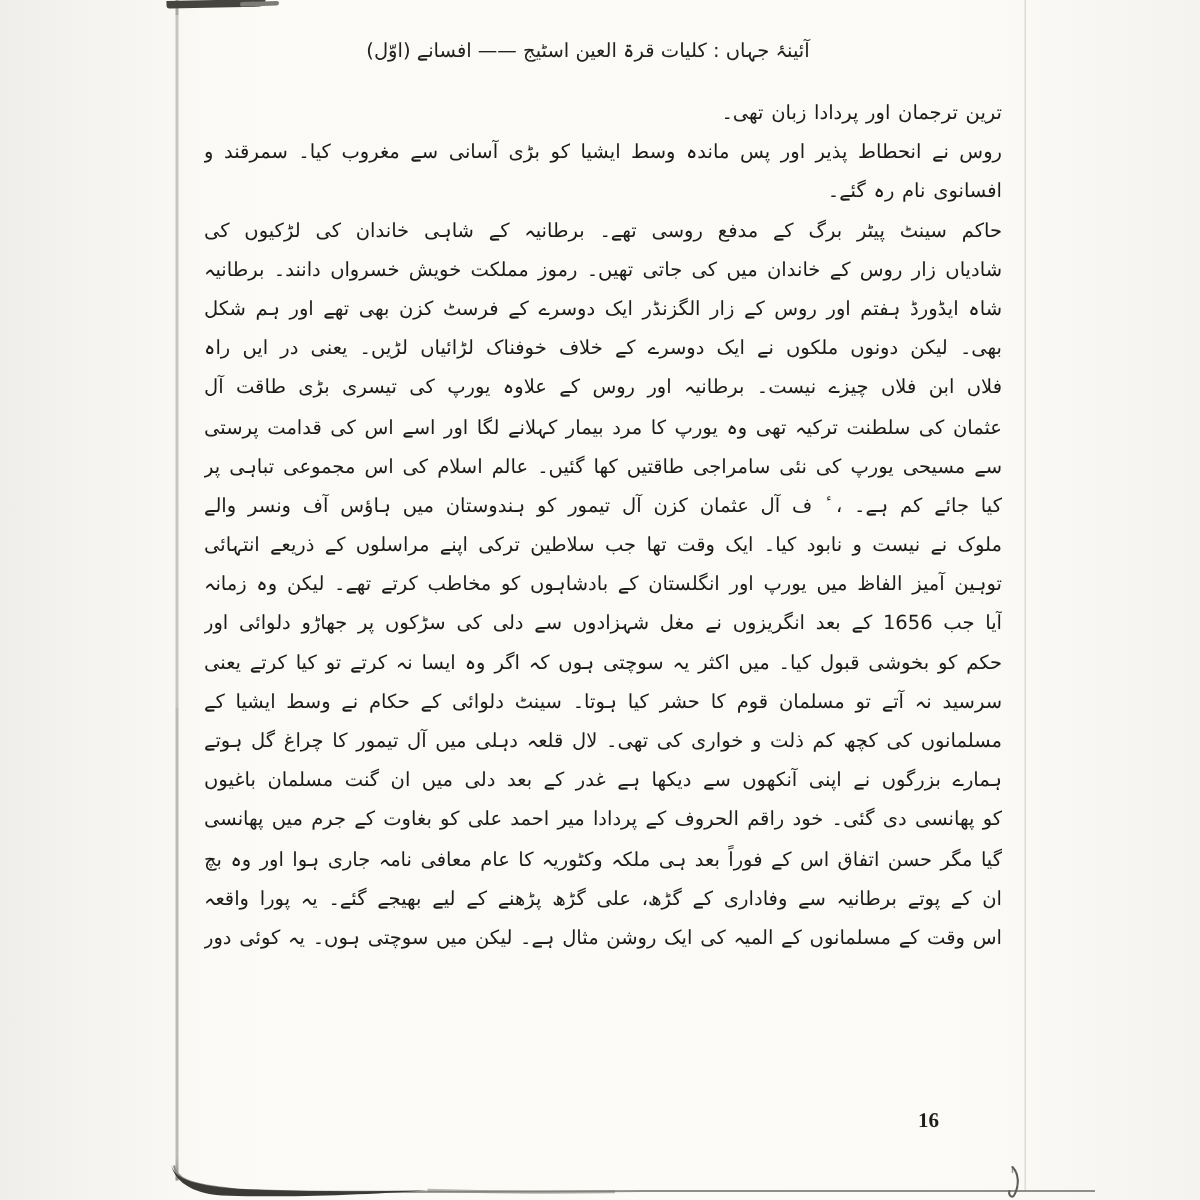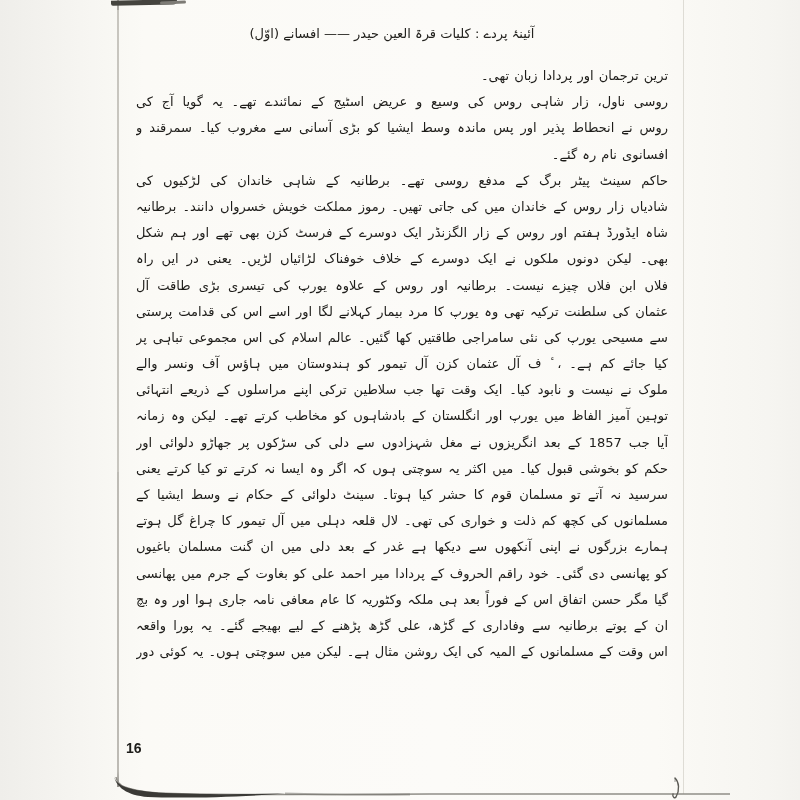--- a/index.html
+++ b/index.html
@@ -67,58 +67,57 @@
     color: #1d1c19;
     text-align: justify;
     text-align-last: justify;
     word-spacing: 1px;
   }
   .line.end {
     text-align-last: right;
   }
   .page-number {
     position: absolute; left: 126px; top: 740px; width: 500px;
-    text-align: left;
-    font-family: Liberation Sans, sans-serif;
+    text-align: right;
+    font-family: Liberation Serif, serif;
     font-weight: bold;
     font-size: 14px;
     color: #1d1c19;
   }
   .swoosh-bottom { position: absolute; left: 30px; top: 776px; }
   .hook-mark { position: absolute; left: 666px; top: 776px; }
 </style>
 </head>
 <body>
 
 <div class="scan">
 
   <div class="edge-left"></div>
   <div class="edge-right"></div>
 
   <div class="smudge-top"></div>
   <div class="smudge-top-2"></div>
 
-  <div class="running-header">آئینۂ پردے : کلیات قرۃ العین حیدر —— افسانے (اوّل)</div>
+  <div class="running-header">آئینۂ جہاں : کلیات قرۃ العین اسٹیج —— افسانے (اوّل)</div>
 
   <div class="body-text">
       <div class="line end" dir="rtl">ترین ترجمان اور پردادا زبان تھی۔</div>
-      <div class="line" dir="rtl">روسی ناول، زار شاہی روس کی وسیع و عریض اسٹیج کے نمائندے تھے۔ یہ گویا آج کی</div>
       <div class="line" dir="rtl">روس نے انحطاط پذیر اور پس ماندہ وسط ایشیا کو بڑی آسانی سے مغروب کیا۔ سمرقند و بخارا محض</div>
       <div class="line end" dir="rtl">افسانوی نام رہ گئے۔</div>
       <div class="line" dir="rtl">حاکم سینٹ پیٹر برگ کے مدفع روسی تھے۔ برطانیہ کے شاہی خاندان کی لڑکیوں کی</div>
       <div class="line" dir="rtl">شادیاں زار روس کے خاندان میں کی جاتی تھیں۔ رموز مملکت خویش خسرواں دانند۔ برطانیہ کے</div>
       <div class="line" dir="rtl">شاہ ایڈورڈ ہفتم اور روس کے زار الگزنڈر ایک دوسرے کے فرسٹ کزن بھی تھے اور ہم شکل</div>
       <div class="line" dir="rtl">بھی۔ لیکن دونوں ملکوں نے ایک دوسرے کے خلاف خوفناک لڑائیاں لڑیں۔ یعنی در ایں راہ</div>
       <div class="line" dir="rtl">فلاں ابن فلاں چیزے نیست۔ برطانیہ اور روس کے علاوہ یورپ کی تیسری بڑی طاقت آل</div>
       <div class="line" dir="rtl">عثمان کی سلطنت ترکیہ تھی وہ یورپ کا مرد بیمار کہلانے لگا اور اسے اس کی قدامت پرستی کی وجہ</div>
       <div class="line" dir="rtl">سے مسیحی یورپ کی نئی سامراجی طاقتیں کھا گئیں۔ عالم اسلام کی اس مجموعی تباہی پر جتنا گریہ نہ</div>
       <div class="line" dir="rtl">کیا جائے کم ہے۔ ، ٔ ف آل عثمان کزن آل تیمور کو ہندوستان میں ہاؤس آف ونسر والے</div>
       <div class="line" dir="rtl">ملوک نے نیست و نابود کیا۔ ایک وقت تھا جب سلاطین ترکی اپنے مراسلوں کے ذریعے انتہائی</div>
       <div class="line" dir="rtl">توہین آمیز الفاظ میں یورپ اور انگلستان کے بادشاہوں کو مخاطب کرتے تھے۔ لیکن وہ زمانہ بھی</div>
-      <div class="line" dir="rtl">آیا جب 1857 کے بعد انگریزوں نے مغل شہزادوں سے دلی کی سڑکوں پر جھاڑو دلوائی اور</div>
+      <div class="line" dir="rtl">آیا جب 1656 کے بعد انگریزوں نے مغل شہزادوں سے دلی کی سڑکوں پر جھاڑو دلوائی اور</div>
       <div class="line" dir="rtl">حکم کو بخوشی قبول کیا۔ میں اکثر یہ سوچتی ہوں کہ اگر وہ ایسا نہ کرتے تو کیا کرتے یعنی اگر</div>
       <div class="line" dir="rtl">سرسید نہ آتے تو مسلمان قوم کا حشر کیا ہوتا۔ سینٹ دلوائی کے حکام نے وسط ایشیا کے</div>
       <div class="line" dir="rtl">مسلمانوں کی کچھ کم ذلت و خواری کی تھی۔ لال قلعہ دہلی میں آل تیمور کا چراغ گل ہوتے تو</div>
       <div class="line" dir="rtl">ہمارے بزرگوں نے اپنی آنکھوں سے دیکھا ہے غدر کے بعد دلی میں ان گنت مسلمان باغیوں</div>
       <div class="line" dir="rtl">کو پھانسی دی گئی۔ خود راقم الحروف کے پردادا میر احمد علی کو بغاوت کے جرم میں پھانسی کا حکم دیا</div>
       <div class="line" dir="rtl">گیا مگر حسن اتفاق اس کے فوراً بعد ہی ملکہ وکٹوریہ کا عام معافی نامہ جاری ہوا اور وہ بچ گئے اور</div>
       <div class="line" dir="rtl">ان کے پوتے برطانیہ سے وفاداری کے گڑھ، علی گڑھ پڑھنے کے لیے بھیجے گئے۔ یہ پورا واقعہ</div>
       <div class="line" dir="rtl">اس وقت کے مسلمانوں کے المیہ کی ایک روشن مثال ہے۔ لیکن میں سوچتی ہوں۔ یہ کوئی دور</div>
     </div>
 

